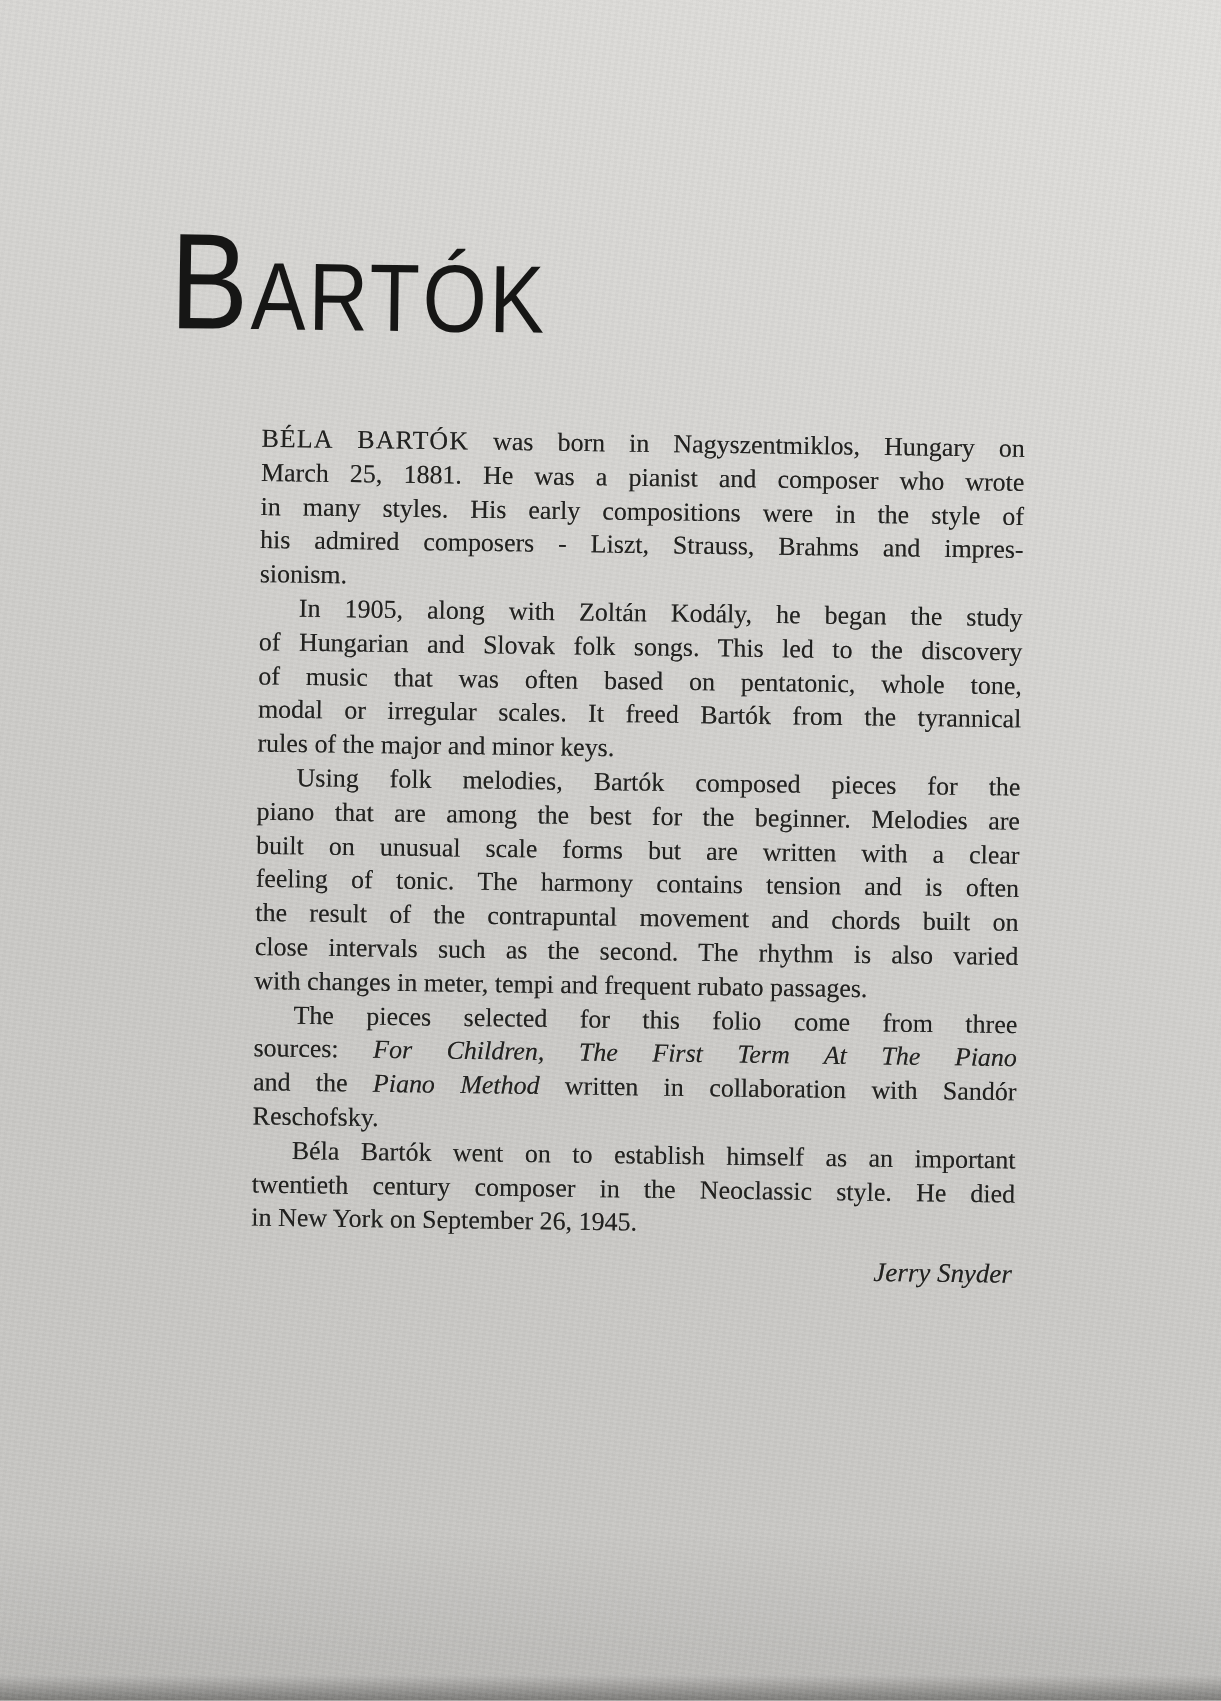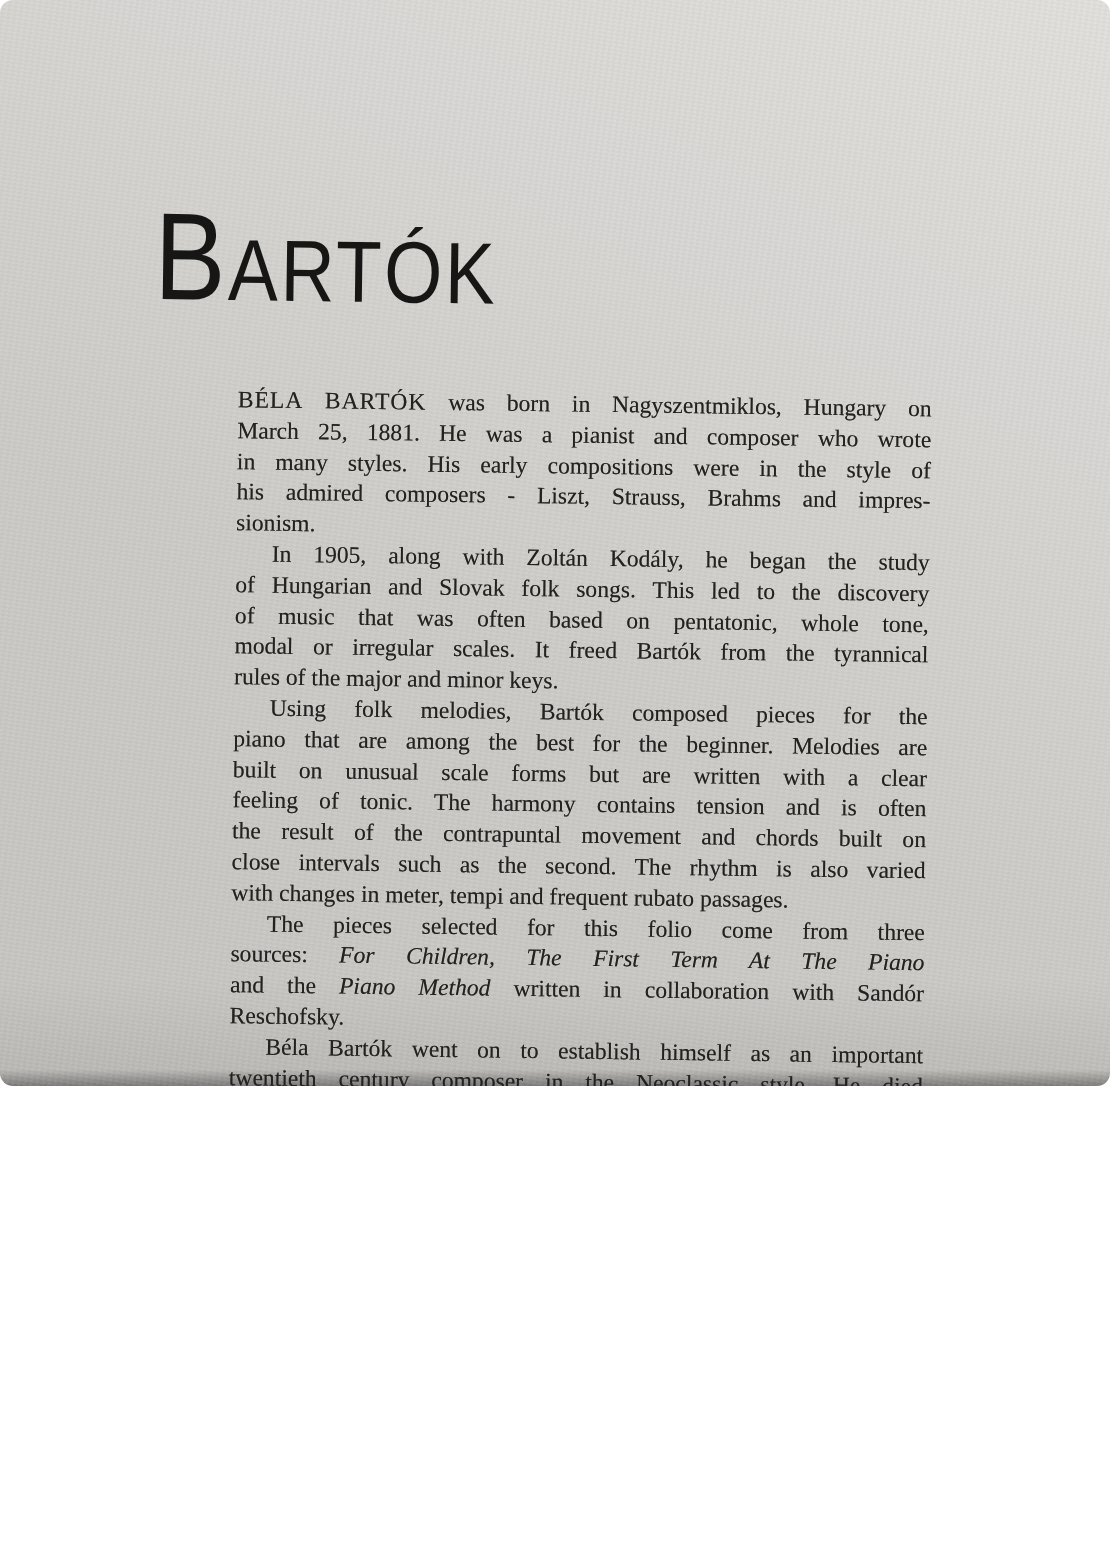--- a/index.html
+++ b/index.html
@@ -1,25 +1,24 @@
 <!DOCTYPE html>
 <html><head>
 <meta charset="utf-8">
 <style>
   html,body { margin:0; padding:0; }
   .page {
     position: relative;
     width: 1110px;
-    height: 1086px;
+    height: 1546px;
     overflow: hidden;
     background:
       linear-gradient(to bottom, rgba(0,0,0,0) 90%, rgba(0,0,0,0.06) 98.5%, rgba(30,30,28,0.45) 100%),
       linear-gradient(205deg, #e0dfdc 0%, #d6d5d2 30%, #cbcac7 60%, #c5c4c1 100%);
     font-family: "Liberation Serif", serif;
-    border-radius: 13px;
   }
   
   .page::before {
     content: "";
     position: absolute; inset: 0;
     pointer-events: none;
     background:
       repeating-linear-gradient(8deg,  rgba(255,255,255,0.030) 0 2px, rgba(0,0,0,0.016) 2px 4px),
       repeating-linear-gradient(98deg, rgba(255,255,255,0.022) 0 3px, rgba(0,0,0,0.013) 3px 6px);
   }

